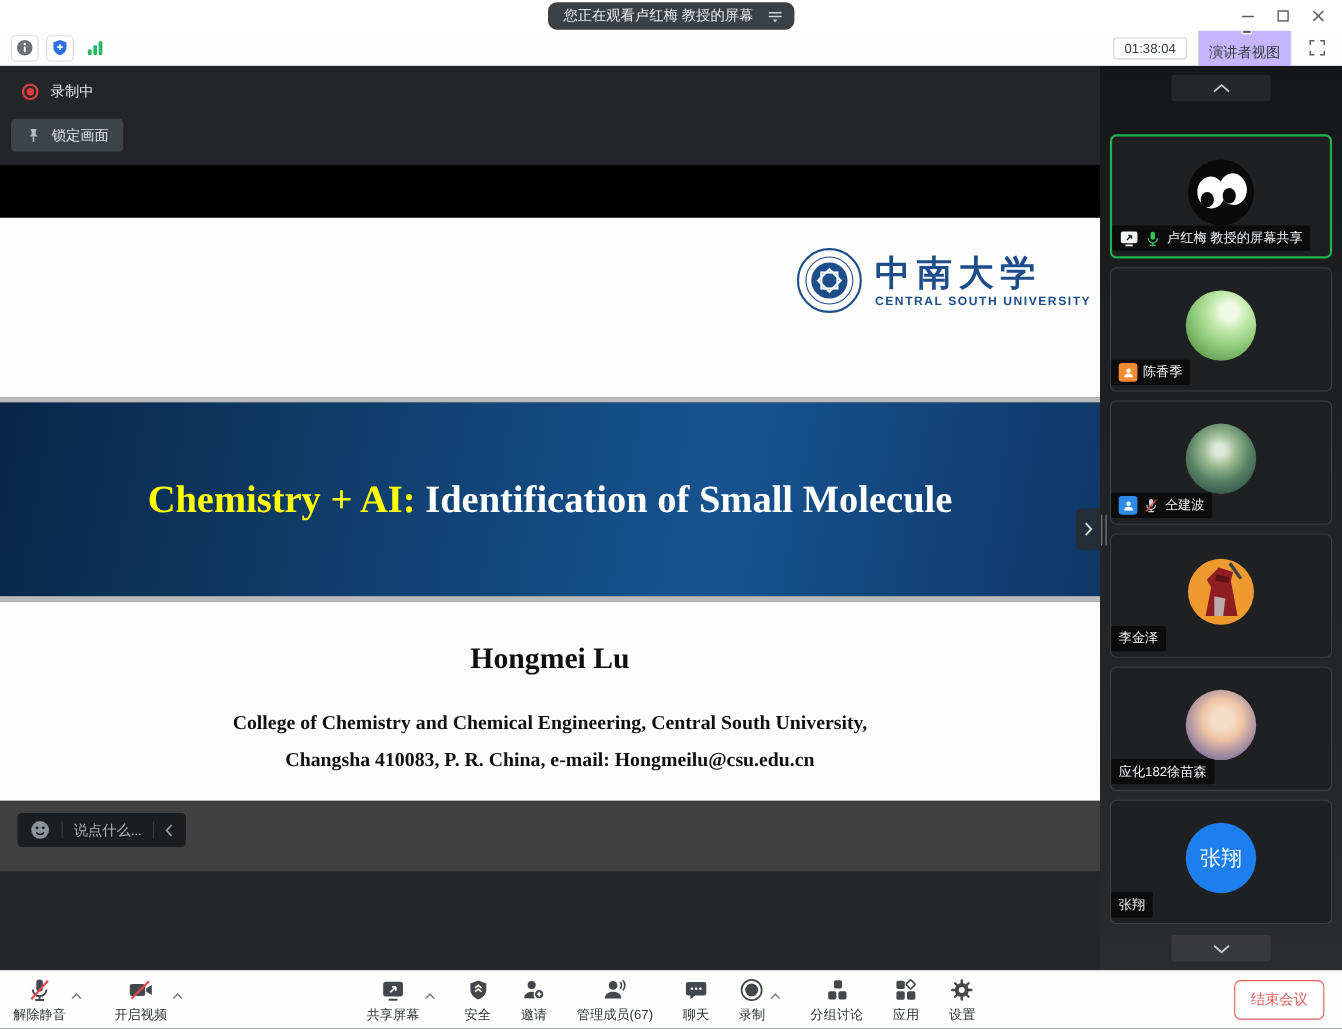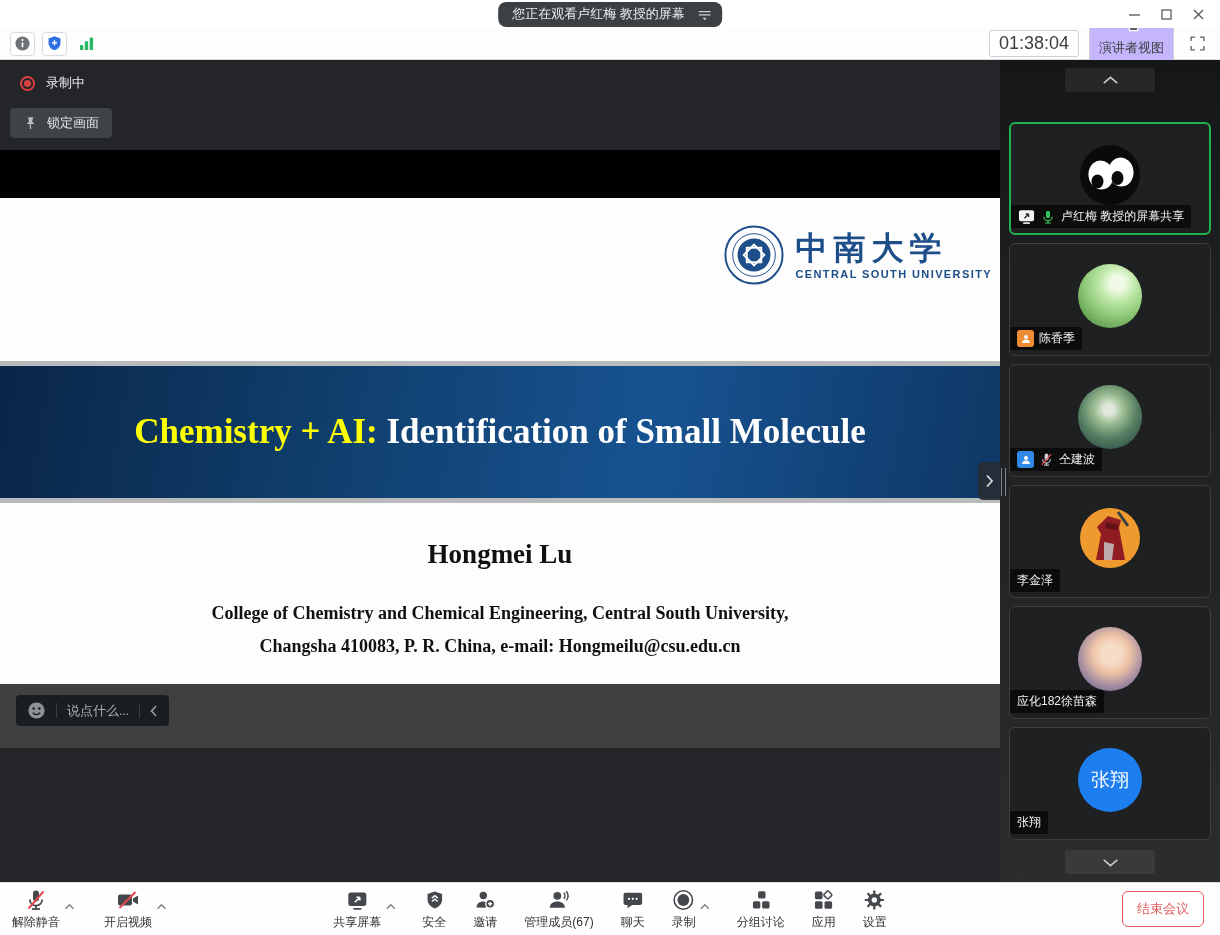--- a/index.html
+++ b/index.html
@@ -16,34 +16,34 @@
   .win-btn { width:32px; height:26px; display:flex; align-items:center; justify-content:center; cursor:pointer; }
 
   
   .statusbar { height:32px; background:#fdfdfd; border-bottom:1px solid #d8dadb;
     display:flex; align-items:center; padding:0 10px; flex:none; }
   .sb-left { display:flex; gap:7px; align-items:center; }
   .icon-btn { width:25px; height:24px; border:1px solid #d8dadc; border-radius:4px;
     display:flex; align-items:center; justify-content:center; background:#fff; cursor:pointer; }
   .icon-btn.noborder { border:none; background:transparent; }
   .sb-right { margin-left:auto; display:flex; align-items:center; gap:10px; }
-  .timer { border:1px solid #cfd1d3; border-radius:3px; padding:2px 9px; font-size:18px; color:#3c4043; background:#fff; }
+  .timer { border:1px solid #cfd1d3; border-radius:3px; padding:2px 9px; font-size:12px; color:#3c4043; background:#fff; }
   .view-btn { border:1px solid #cfd1d3; border-radius:3px; padding:3px 9px; display:flex;
     align-items:center; gap:7px; font-size:13px; color:#3c4043; background:#c4b5fd; cursor:pointer;flex-direction:column; }
   .fs-btn { width:26px; height:26px; display:flex; align-items:center; justify-content:center; cursor:pointer; }
 
   
   .main { display:flex; height:822px; flex:none; }
   .share-area { width:1000px; position:relative; background:#232528; overflow:hidden; }
 
   .share-screen { position:absolute; top:90px; left:0; width:1000px; }
   .bar-black { background:#000; height:48px; }
   .slide-top { background:#fdfdfd; height:163px; position:relative;text-align:center; }
   .strip { height:5px; background:#b9babc; }
-  .banner { height:132px; background:linear-gradient(100deg,#0a2648,#10406f 35%,#175391 65%,#0e3765);
+  .banner { height:176px; background:linear-gradient(100deg,#0a2648,#10406f 35%,#175391 65%,#0e3765);
     display:flex; align-items:center; justify-content:center; }
   .banner-text { font-family:"Liberation Serif","DejaVu Serif",serif; font-weight:bold; font-size:35px; color:#ffffff; white-space:nowrap; }
   .banner-text .hl { color:#ffff00; }
   .slide-body { background:#fdfdfd; height:181px; text-align:center;
     font-family:"Liberation Serif","DejaVu Serif",serif; font-weight:bold; color:#101010; }
   .author { font-size:27px; padding-top:36px; }
   .aff { font-size:18px; margin-top:27px; line-height:33px; }
   .date { font-size:25px; margin-top:19px; }
   .bar-black-bottom { height:64px; background:#404040; position:relative;font-family:Liberation Serif, serif; }
 

